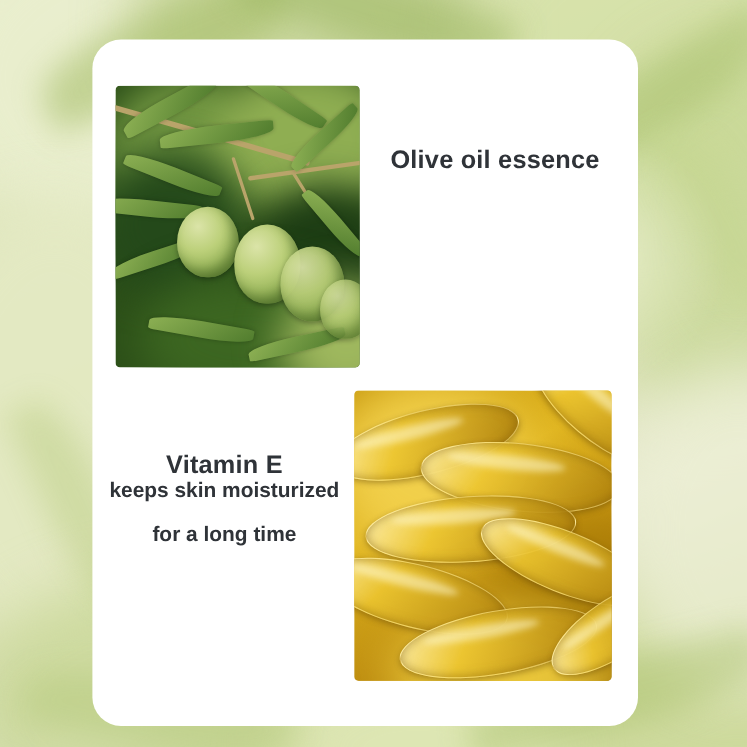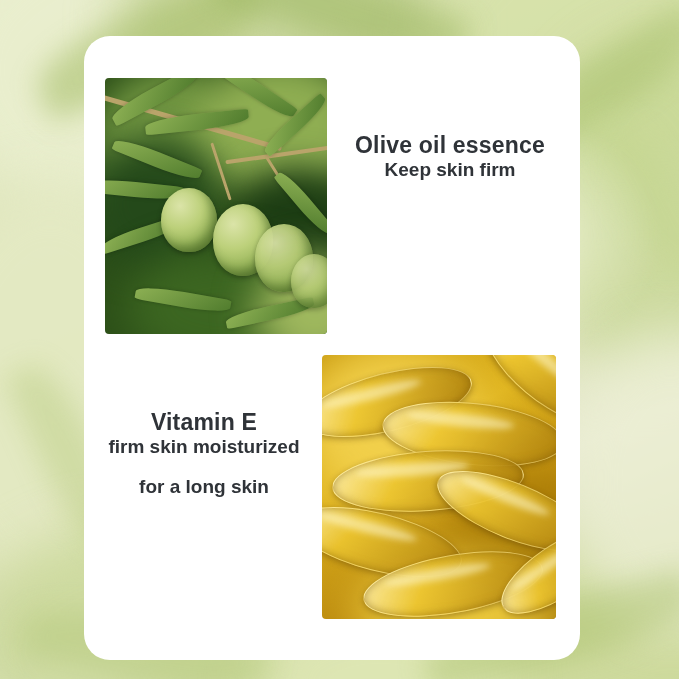--- a/index.html
+++ b/index.html
@@ -225,27 +225,26 @@
 
       <div class="ol-fruit" style="left:56px; top:110px; width:56px; height:64px;"></div>
       <div class="ol-fruit" style="left:108px; top:126px; width:60px; height:72px;"></div>
       <div class="ol-fruit" style="left:150px; top:146px; width:58px; height:68px; opacity:0.92;"></div>
       <div class="ol-fruit" style="left:186px; top:176px; width:46px; height:54px; opacity:0.8;"></div>
     </div>
   </div>
 
   <div class="text-block block-olive">
     <div class="heading">Olive oil essence</div>
-    <div class="sub-line">Keep skin firm</div>
   </div>
 
   <div class="text-block block-vite">
     <div class="heading">Vitamin E</div>
-    <div class="sub-line">firm skin moisturized</div>
-    <div class="sub-line">for a long skin</div>
+    <div class="sub-line">keeps skin moisturized</div>
+    <div class="sub-line">for a long time</div>
   </div>
 
   <div class="photo photo-capsules">
     <div class="caps-scene">
       <div class="caps-glow1"></div>
       <div class="caps-glow2"></div>
       <div class="caps-glow3"></div>
 
       <div class="capsule" style="left:-20px; top:18px; width:170px; height:56px; transform:rotate(-14deg);"></div>
       <div class="capsule" style="left:60px; top:48px; width:180px; height:60px; transform:rotate(6deg);"></div>

